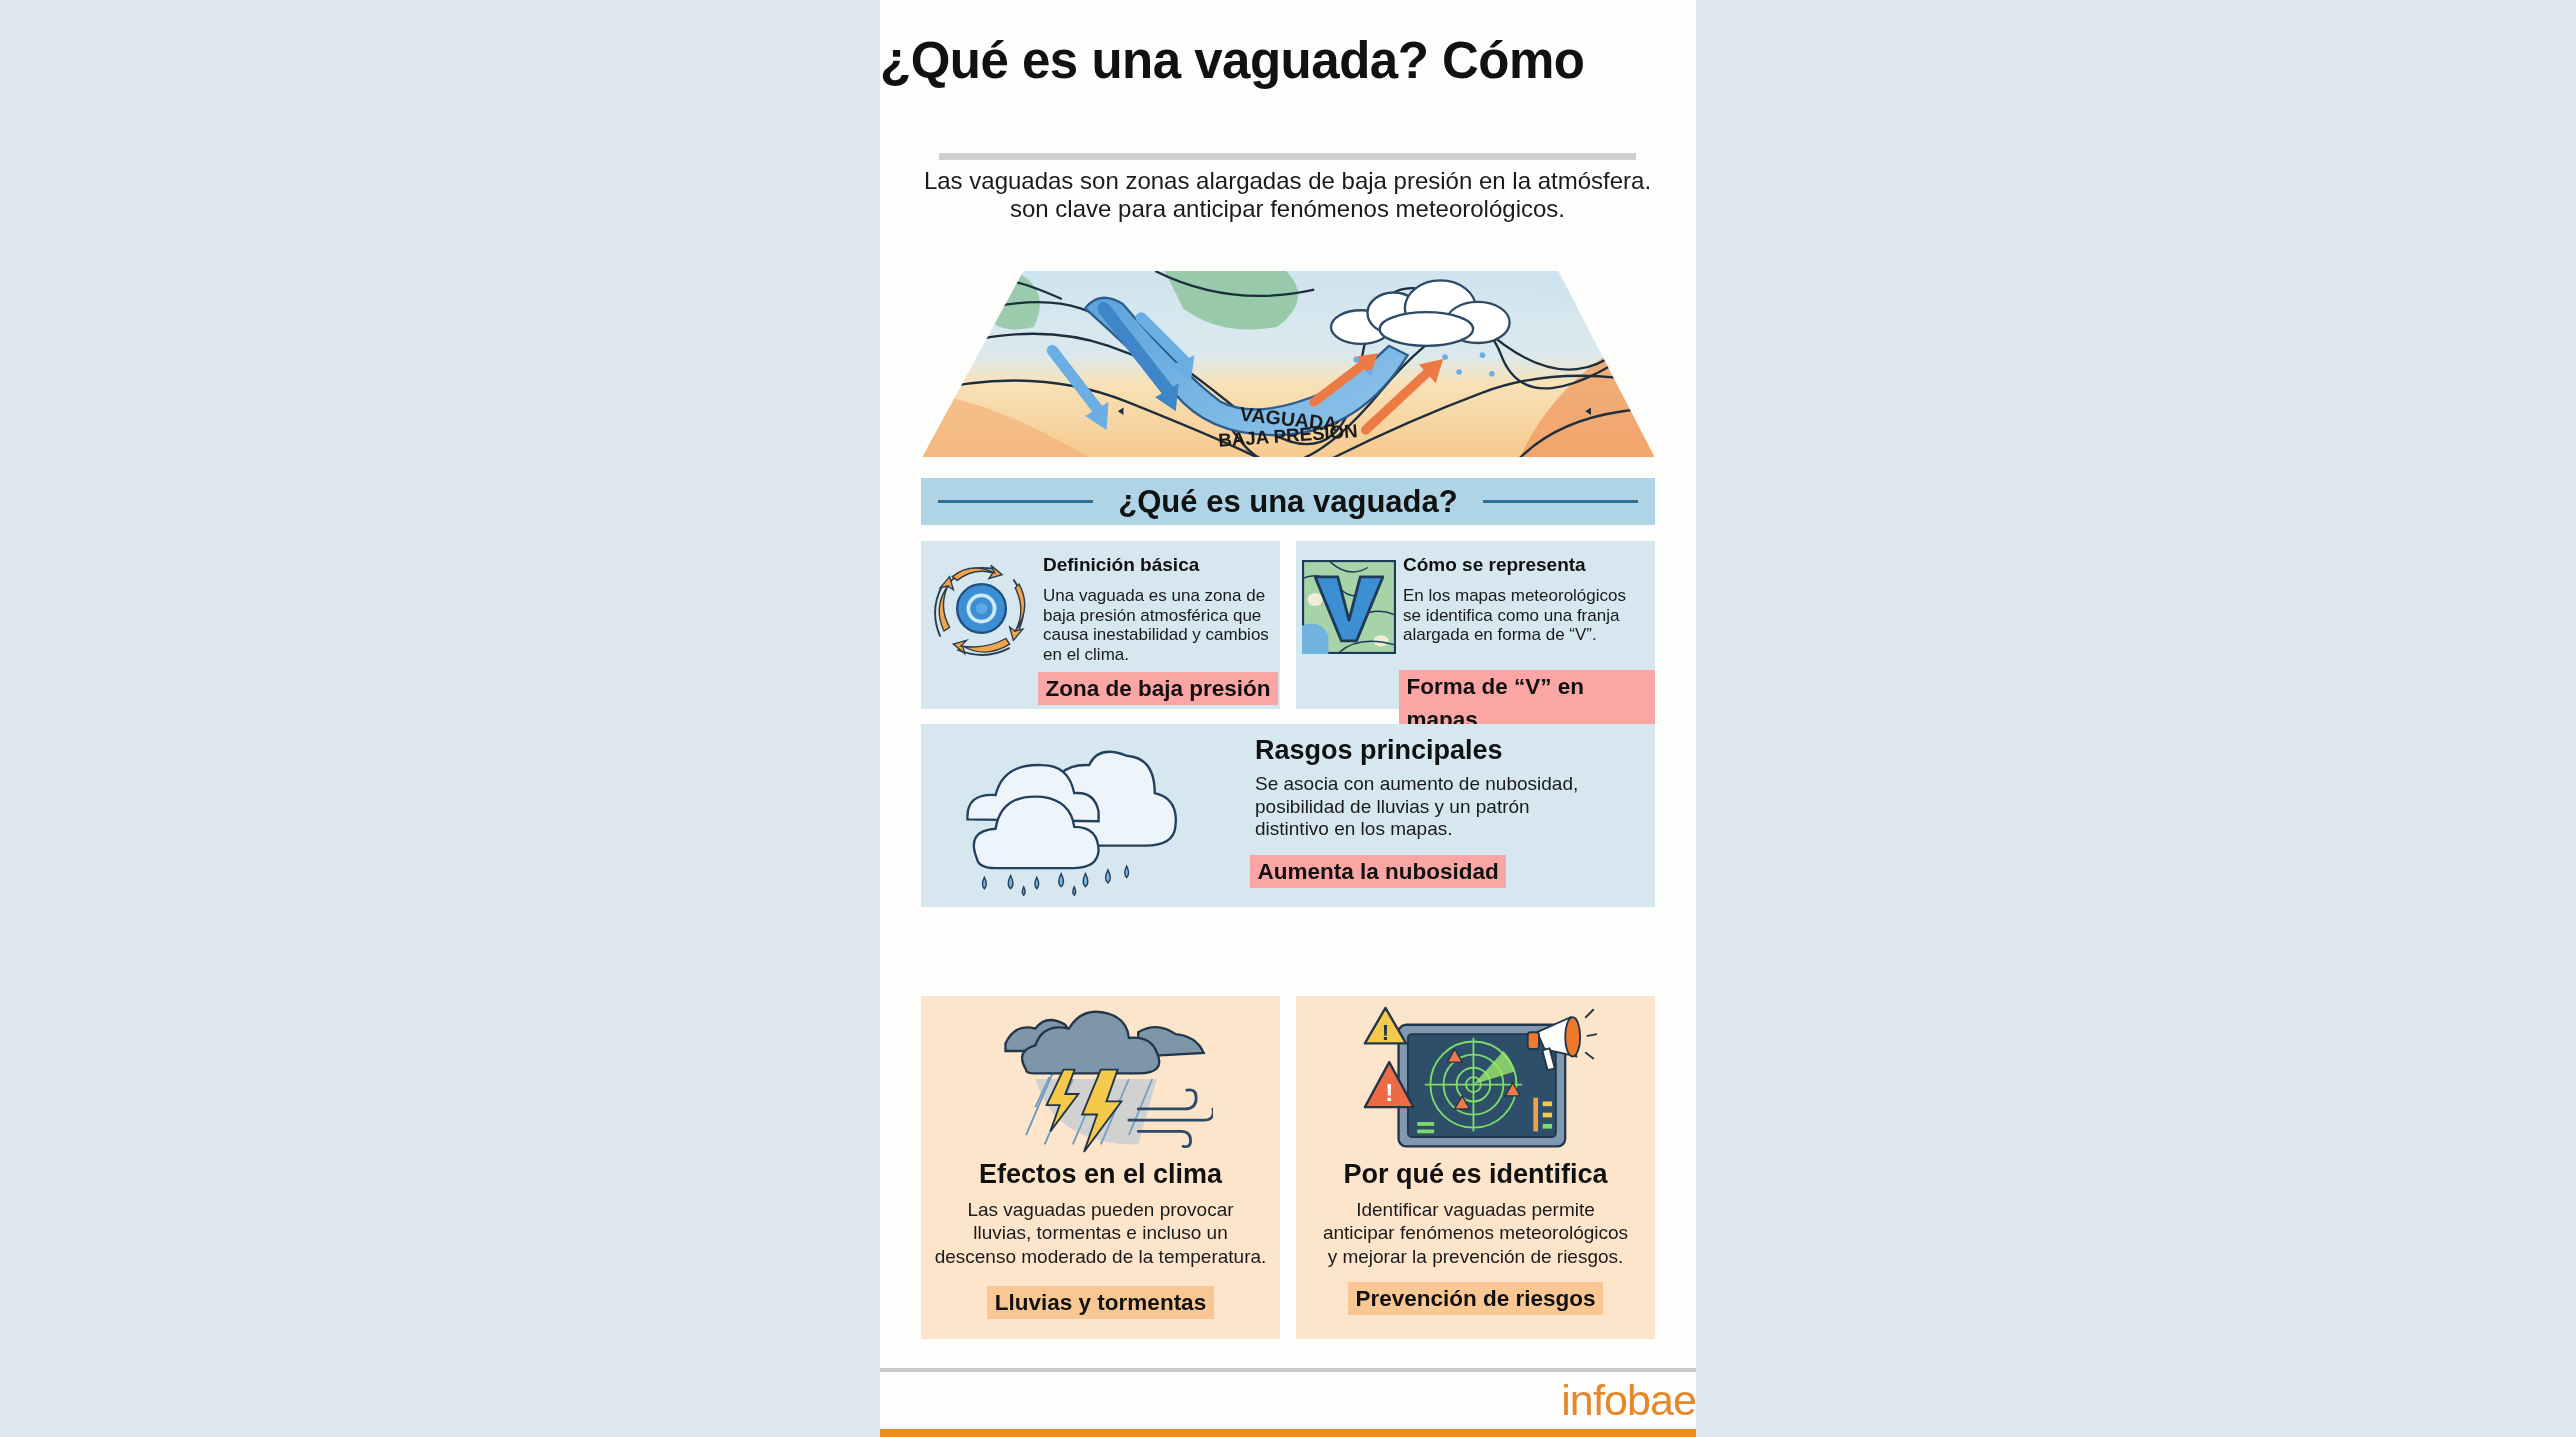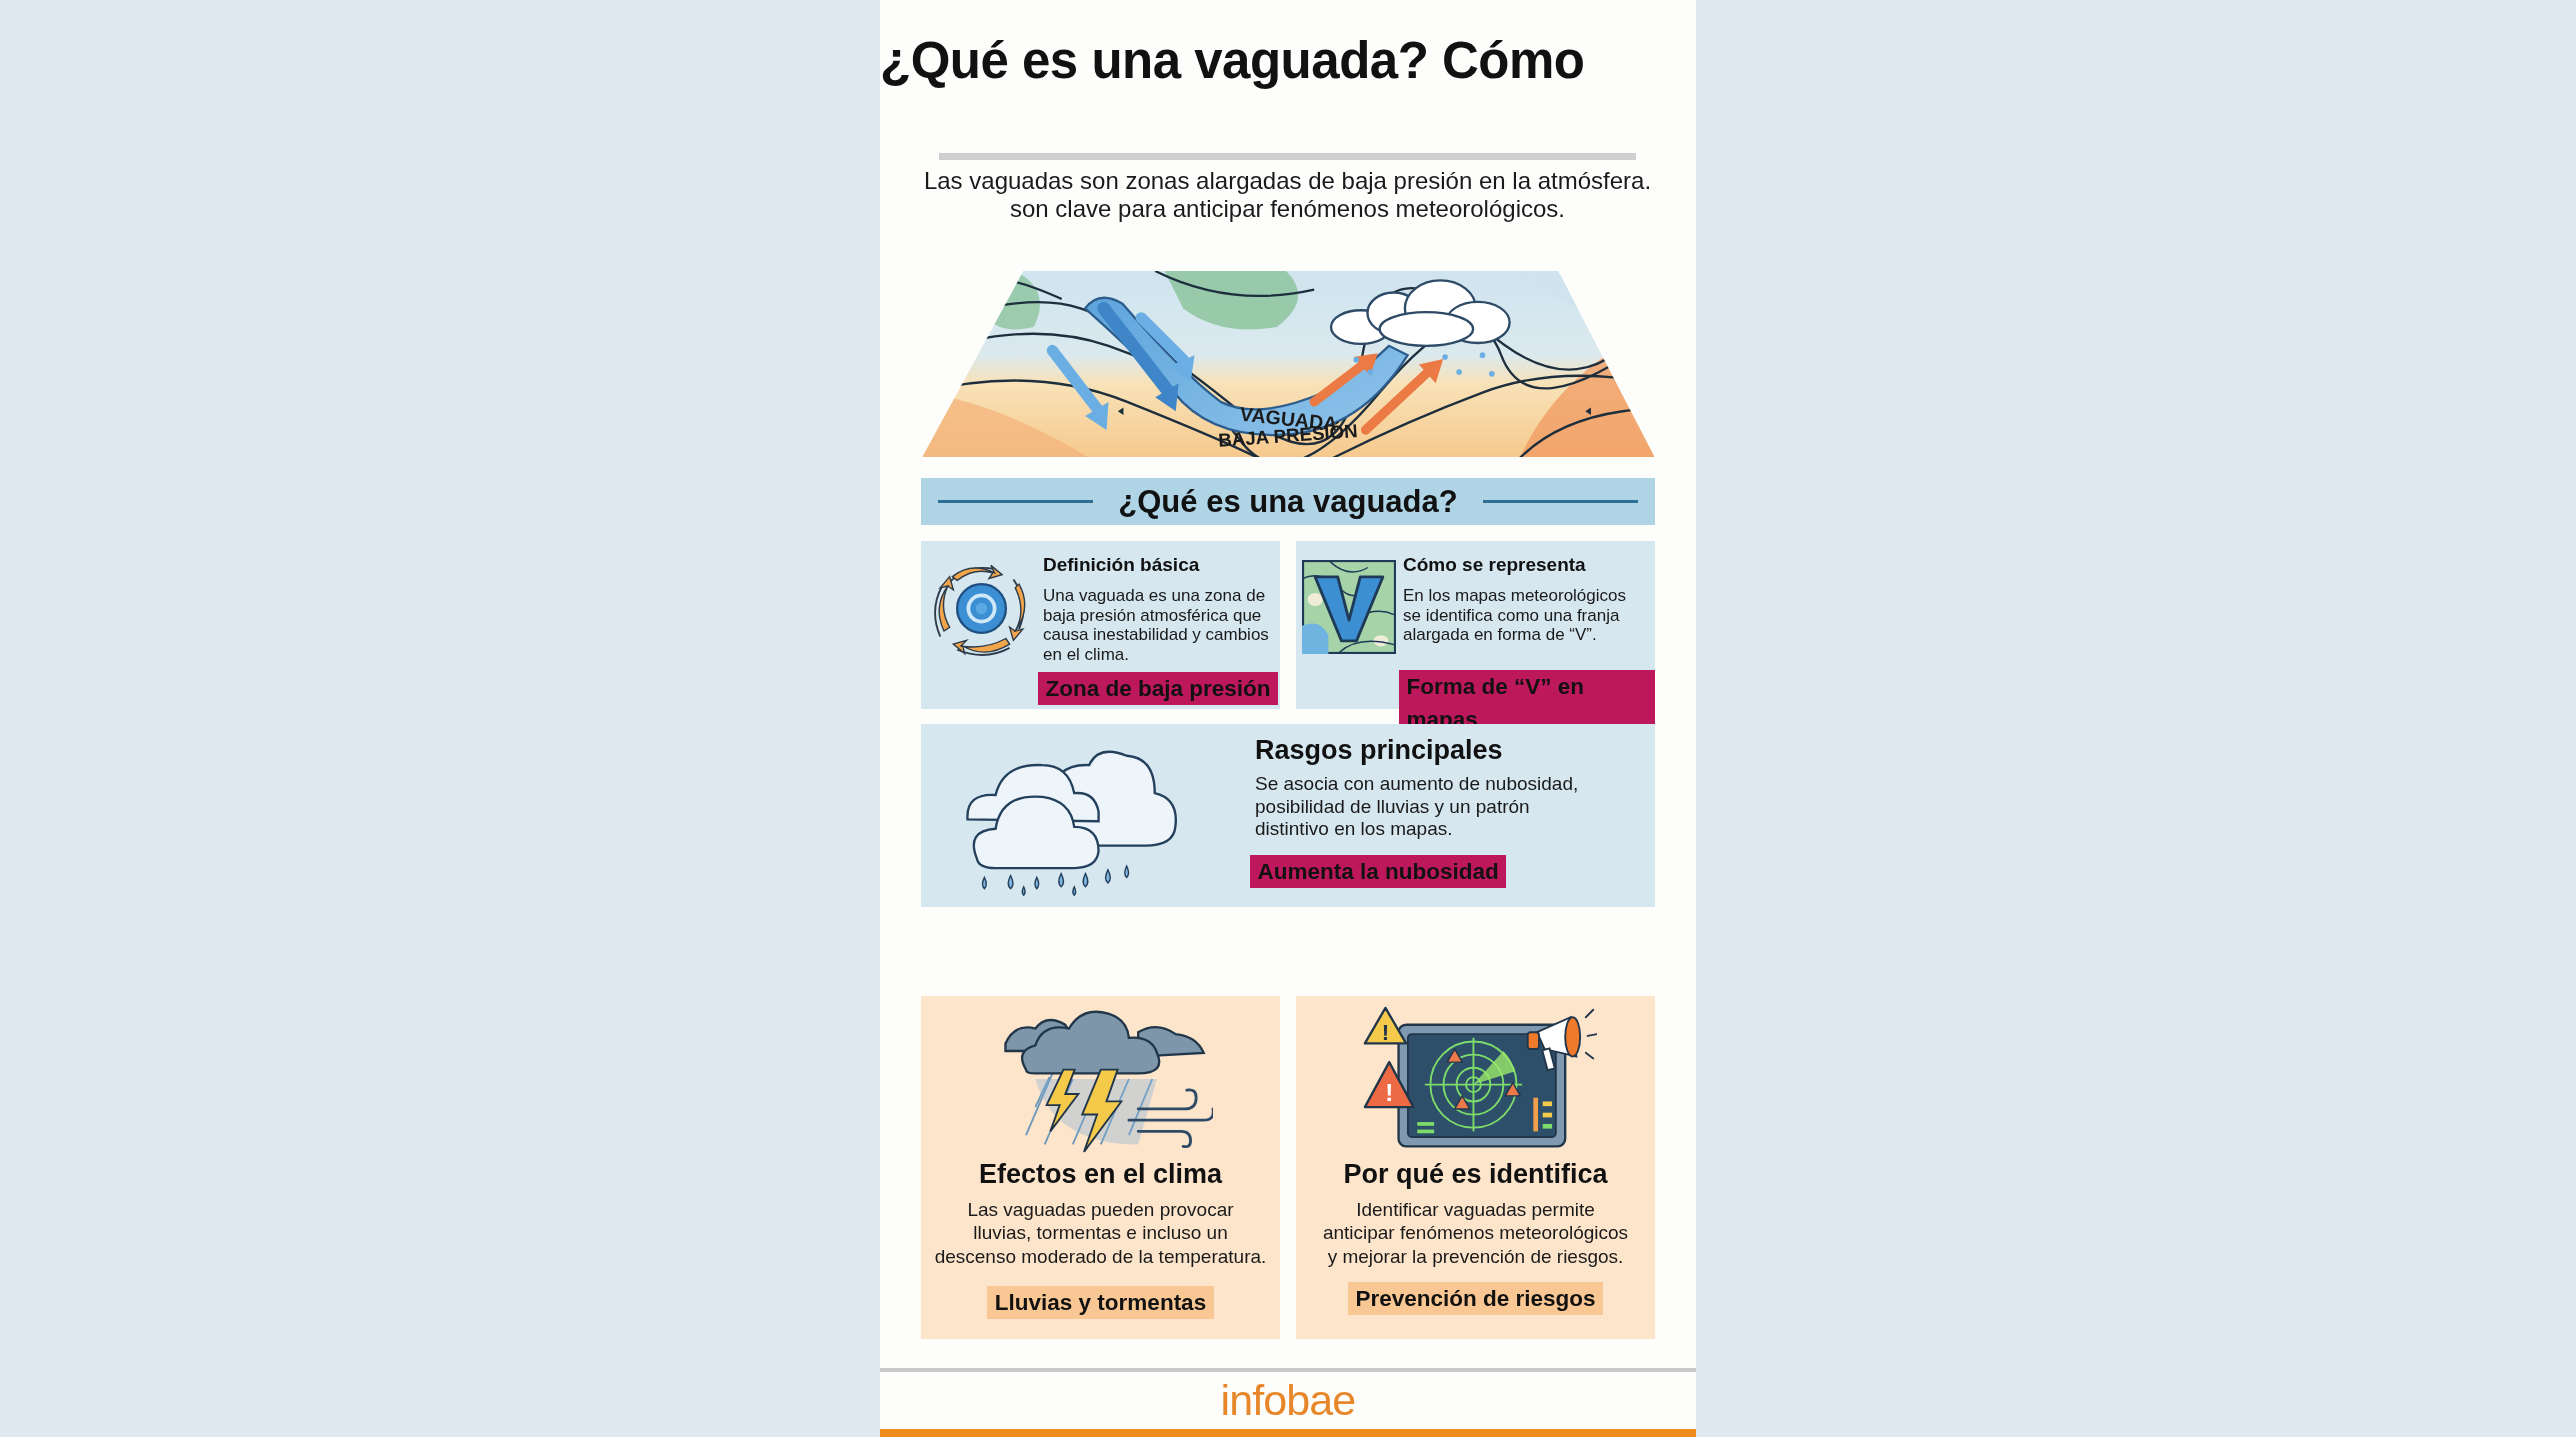--- a/index.html
+++ b/index.html
@@ -15,25 +15,25 @@
   .band .txt{font-weight:bold;font-size:31px;white-space:nowrap;}
   .band-blue{top:478px;background:#aed4e6;gap:8px;}
   .band-blue .rule{background:#2f6f93;}
   .band-orange{top:934px;background:#f8c793;}
   .band-orange .rule{background:#d7882b;}
   .ibox{background:#d6e7f0;}
   .obox{background:#fde5cc;}
   .h3{font-weight:bold;font-size:19px;line-height:30px;color:#111;}
   .p{font-size:18px;line-height:20.6px;color:#1a1a1a;}
   .tag{display:inline-block;font-weight:bold;font-size:22.5px;line-height:33px;padding:0 7.5px;color:#111;}
-  .tag-blue{background:#be185d;}
+  .tag-blue{background:#fca5a5;}
   .tag-orange{background:#f8c793;}
   .center{text-align:center;}
   .footer-rule{left:0;top:1368px;width:816px;height:3.7px;background:#c8c8c8;}
-  .logo{left:0;top:1371px;width:816px;height:58px;display:flex;align-items:center;justify-content:center;font-size:43px;color:#e8872a;letter-spacing:-0.9px;}
+  .logo{left:0;top:1371px;width:816px;height:58px;display:flex;align-items:center;justify-content:flex-end;font-size:43px;color:#e8872a;letter-spacing:-0.9px;}
   .footer-bar{left:0;top:1429px;width:816px;height:8.4px;background:#ef8a1f;}
 </style>
 </head>
 <body>
 
 <div class="card">
 
   <div class="abs title">
     <div>¿Qué es una vaguada? Cómo</div>
   </div>

